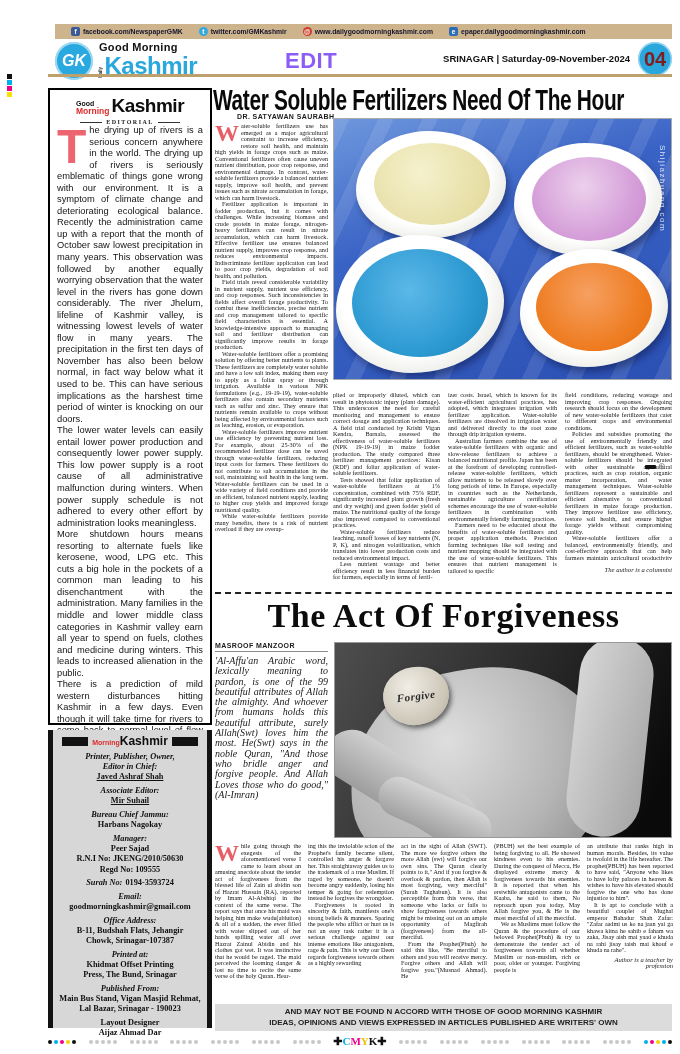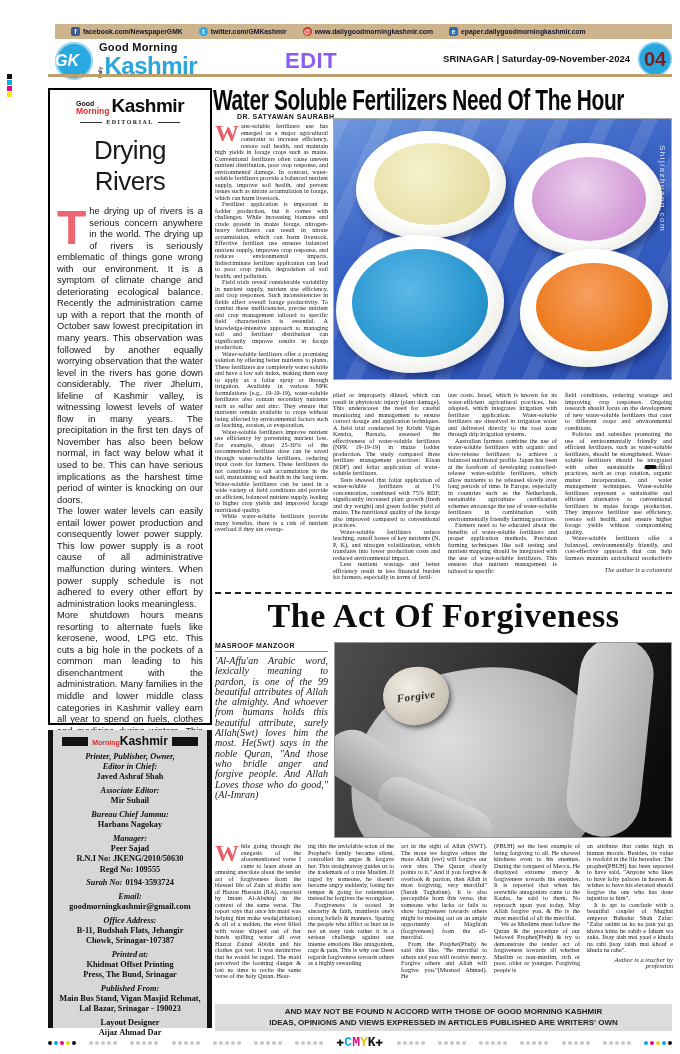--- a/index.html
+++ b/index.html
@@ -20,21 +20,21 @@
   .soc{display:flex;align-items:center;gap:3px;}
   .ic{width:9px;height:9px;display:flex;align-items:center;justify-content:center;
       color:#fff;font-size:6.5px;font-weight:bold;border-radius:2px;}
   .ic-fb{background:#3a5a98;}
   .ic-tw{background:#35a8df;border-radius:50%;}
   .ic-web{background:#cf3a2a;border-radius:50%;}
   .ic-ep{background:#2f6db5;}
 
   
   .gk-circle{left:55px;top:42px;width:38px;height:38px;border-radius:50%;background:#29a9e0;
-      display:flex;align-items:center;color:#fff;
+      display:flex;align-items:center;justify-content:center;color:#fff;
       font-family:"Liberation Sans",sans-serif;font-weight:bold;font-style:italic;font-size:16px;
       box-shadow:inset 0 0 0 2px rgba(255,255,255,.55);}
   .brand{left:99px;top:42px;font-family:"Liberation Sans",sans-serif;line-height:1;}
   .brand-top{font-size:11px;font-weight:bold;color:#111;letter-spacing:.3px;}
   .brand-main{display:flex;align-items:flex-end;margin-top:1px;}
   .daily{font-size:4.5px;writing-mode:vertical-rl;transform:rotate(180deg);color:#333;margin-right:1px;font-weight:bold;}
   .kashmir{font-size:24px;font-weight:800;color:#2aa7dd;letter-spacing:-0.5px;}
   .edit-title{left:285px;top:48px;font-family:"Liberation Sans",sans-serif;
       font-size:22px;font-weight:900;letter-spacing:.5px;color:#8b5cf6;}
   .dateline{left:430px;top:53px;width:200px;text-align:right;
@@ -69,21 +69,21 @@
   .imprint{left:48px;top:730px;width:164px;height:298px;background:#d7d7d7;
       border-left:5px solid #121212;border-right:5px solid #121212;box-sizing:border-box;
       padding-top:5px;text-align:center;font-size:8.3px;line-height:10.2px;color:#101010;}
   .imp-logo{display:flex;align-items:center;justify-content:center;gap:4px;margin-bottom:5px;}
   .imp-logo .bar{width:26px;height:9px;background:#121212;}
   .imp-wordmark{font-family:"Liberation Sans",sans-serif;line-height:1;white-space:nowrap;}
   .imp-wordmark .m{font-size:7px;font-weight:bold;color:#e02b2b;}
   .imp-wordmark .k{font-size:12px;font-weight:800;color:#0d0d0d;}
   .imp-label{font-style:italic;font-weight:bold;margin-top:3.5px;white-space:pre-line;}
   .imp-value{font-weight:bold;}
-  .imp-value.u{}
+  .imp-value.u{text-decoration:underline;}
   .imp-inline{display:flex;justify-content:center;gap:3px;margin-top:3.5px;}
   .imp-inline .imp-label{margin-top:0;}
 
   
   .fert-headline{left:213px;top:84px;width:462px;overflow:visible;white-space:nowrap;}
   .fert-headline span{display:inline-block;transform:scaleX(.72);transform-origin:0 50%;
       font-family:"Liberation Sans",sans-serif;font-size:29px;font-weight:900;
       letter-spacing:-0.5px;color:#0a0a0a;}
   .fert-byline{left:237px;top:113px;font-family:"Liberation Sans",sans-serif;
       font-size:7px;font-weight:bold;letter-spacing:.4px;color:#1a1a1a;}
@@ -163,21 +163,21 @@
   
   .disclaimer{left:215px;top:1004px;width:457px;height:27px;background:#dcdcdc;
       display:flex;flex-direction:column;align-items:center;justify-content:center;
       font-family:"Liberation Sans",sans-serif;font-size:8px;font-weight:bold;
       line-height:10.5px;color:#222;text-align:center;}
   .dots{left:48px;top:1036px;width:624px;display:flex;align-items:center;justify-content:space-between;}
   .dg{display:flex;gap:2px;}
   .dg i{width:4px;height:4px;border-radius:50%;background:#c8c8c8;display:block;}
   .dg.color i.k{background:#111;} .dg.color i.c{background:#00aeef;}
   .dg.color i.m{background:#ec008c;} .dg.color i.y{background:#f5d300;}
-  .cmyk-label{font-family:Liberation Mono, monospace;font-size:13px;font-weight:bold;line-height:1;}
+  .cmyk-label{font-family:Liberation Serif, serif;font-size:11px;font-weight:bold;line-height:1;}
   .cmyk-label .lc{color:#00aeef;} .cmyk-label .lm{color:#ec008c;}
   .cmyk-label .ly{color:#e8c400;} .cmyk-label .lk{color:#111;}
 </style>
 </head>
 <body>
 
 <div class="page">
 
   <div class="abs edge-cmyk">
     <i class="ink-k"></i>
@@ -226,21 +226,20 @@
         <span class="ed-good">Good</span>
         <span class="ed-morning">Morning</span>
       </span>
       <span class="ed-kashmir">Kashmir</span>
     </div>
     <div class="ed-label">
       <span class="dash"></span>
       <span class="txt">EDITORIAL</span>
       <span class="dash"></span>
     </div>
-    <div class="ed-headline">Drying Rivers</div>
     <div class="ed-body just">
       <p><span class="dc-ed">T</span><span>he drying up of rivers is a serious concern anywhere in the world. The drying up of rivers is seriously emblematic of things gone wrong with our environment. It is a symptom of climate change and deteriorating ecological balance. Recently the administration came up with a report that the month of October saw lowest precipitation in many years. This observation was followed by another equally worrying observation that the water level in the rivers has gone down considerably. The river Jhelum, lifeline of Kashmir valley, is witnessing lowest levels of water flow in many years. The precipitation in the first ten days of November has also been below normal, in fact way below what it used to be. This can have serious implications as the harshest time period of winter is knocking on our doors.</span></p>
       <p>The lower water levels can easily entail lower power production and consequently lower power supply. This low power supply is a root cause of all administrative malfunction during winters. When power supply schedule is not adhered to every other effort by administration looks meaningless.</p>
       <p>More shutdown hours means resorting to alternate fuels like kerosene, wood, LPG etc. This cuts a big hole in the pockets of a common man leading to his disenchantment with the administration. Many families in the middle and lower middle class categories in Kashmir valley earn all year to spend on fuels, clothes and medicine during winters. This leads to increased alienation in the public.</p>
       <p>There is a prediction of mild western disturbances hitting Kashmir in a few days. Even though it will take time for rivers to come back to normal level of flow but something is always better than nothing.</p>
     </div>
   </div>
 
   <div class="abs imprint">
     <div class="imp-logo">

